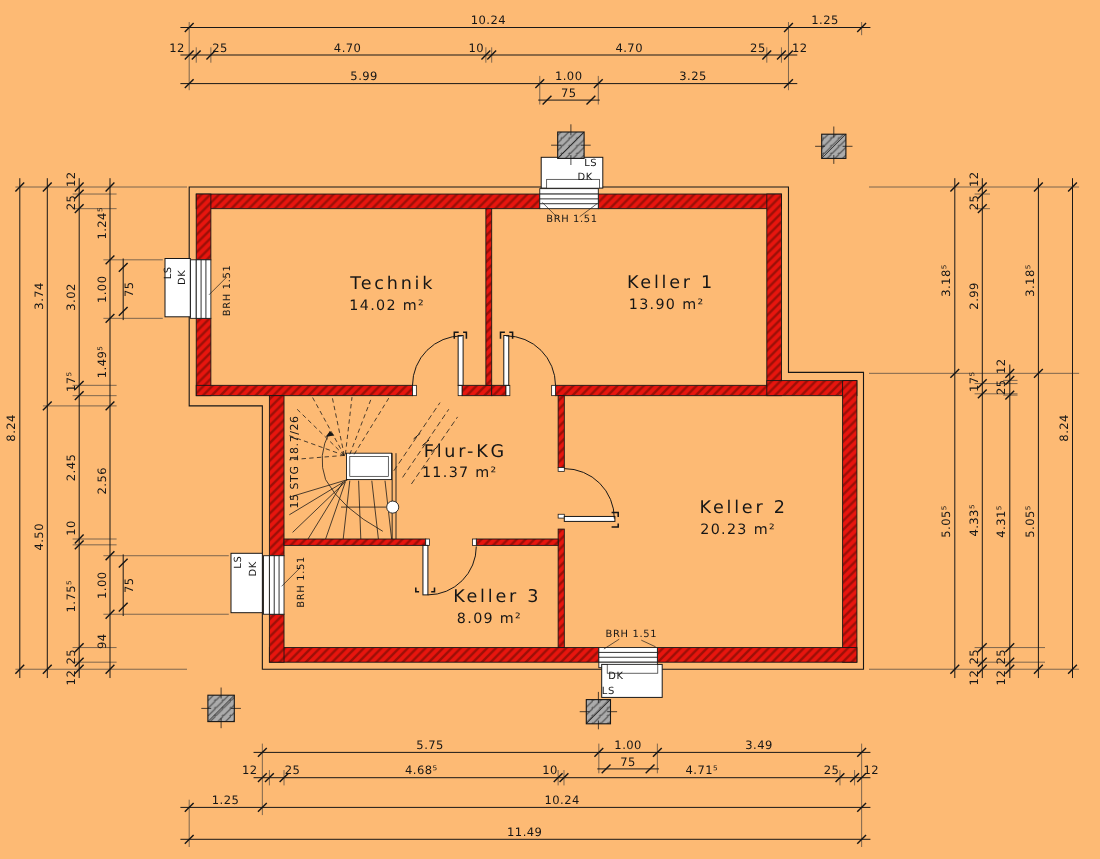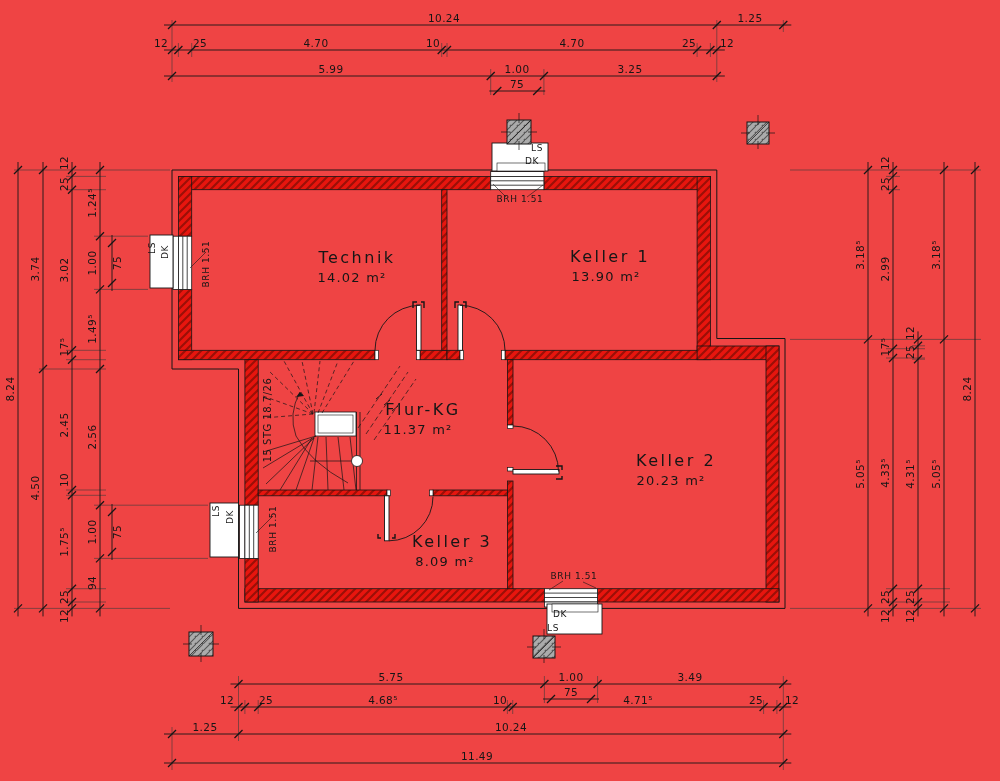--- a/index.html
+++ b/index.html
@@ -1,16 +1,16 @@
 <!DOCTYPE html>
 <html><head>
 <meta charset="utf-8">
 <style>
   html,body{margin:0;padding:0;background:#ffffff;}
-  .stage{position:relative;width:1000px;height:781px;background:#ef4444;font-family:"DejaVu Sans",sans-serif;}
+  .stage{position:relative;width:1000px;height:781px;background:#fdba74;font-family:"DejaVu Sans",sans-serif;}
   svg text{font-family:"DejaVu Sans",sans-serif;fill:#161616;}
   svg .room{font-size:16px;letter-spacing:2.5px;}
   svg .area{font-size:13px;letter-spacing:1.2px;}
   svg .dim{font-size:10.5px;letter-spacing:.4px;}
   svg .small{font-size:9px;letter-spacing:.6px;}
   svg .stairlab{font-size:10px;letter-spacing:.5px;}
 </style>
 </head>
 <body>
 

